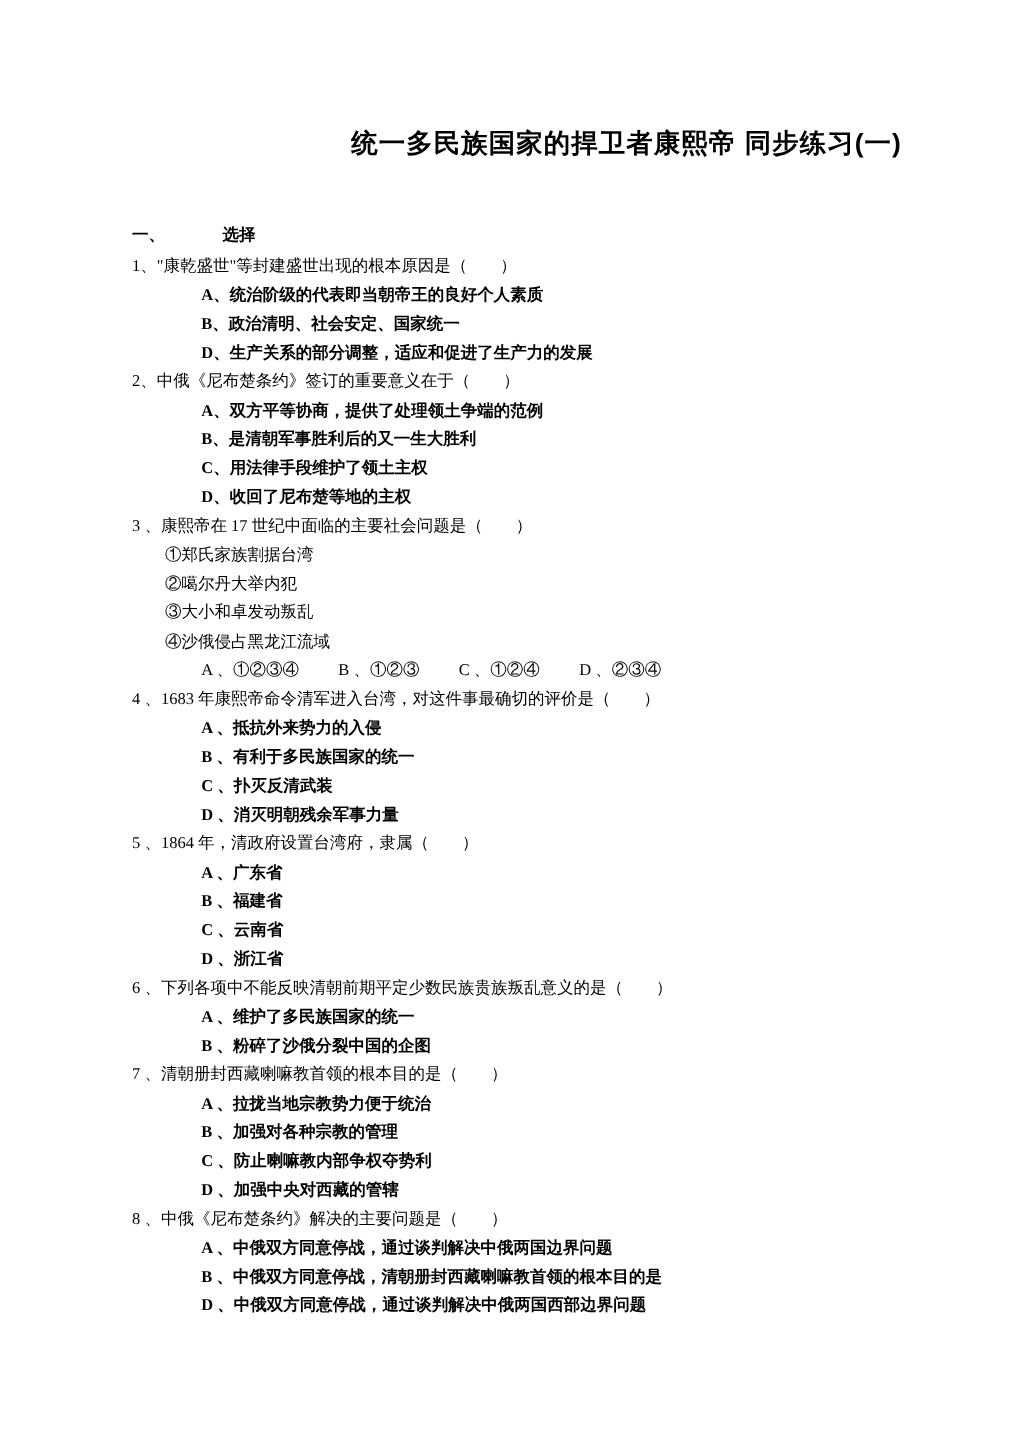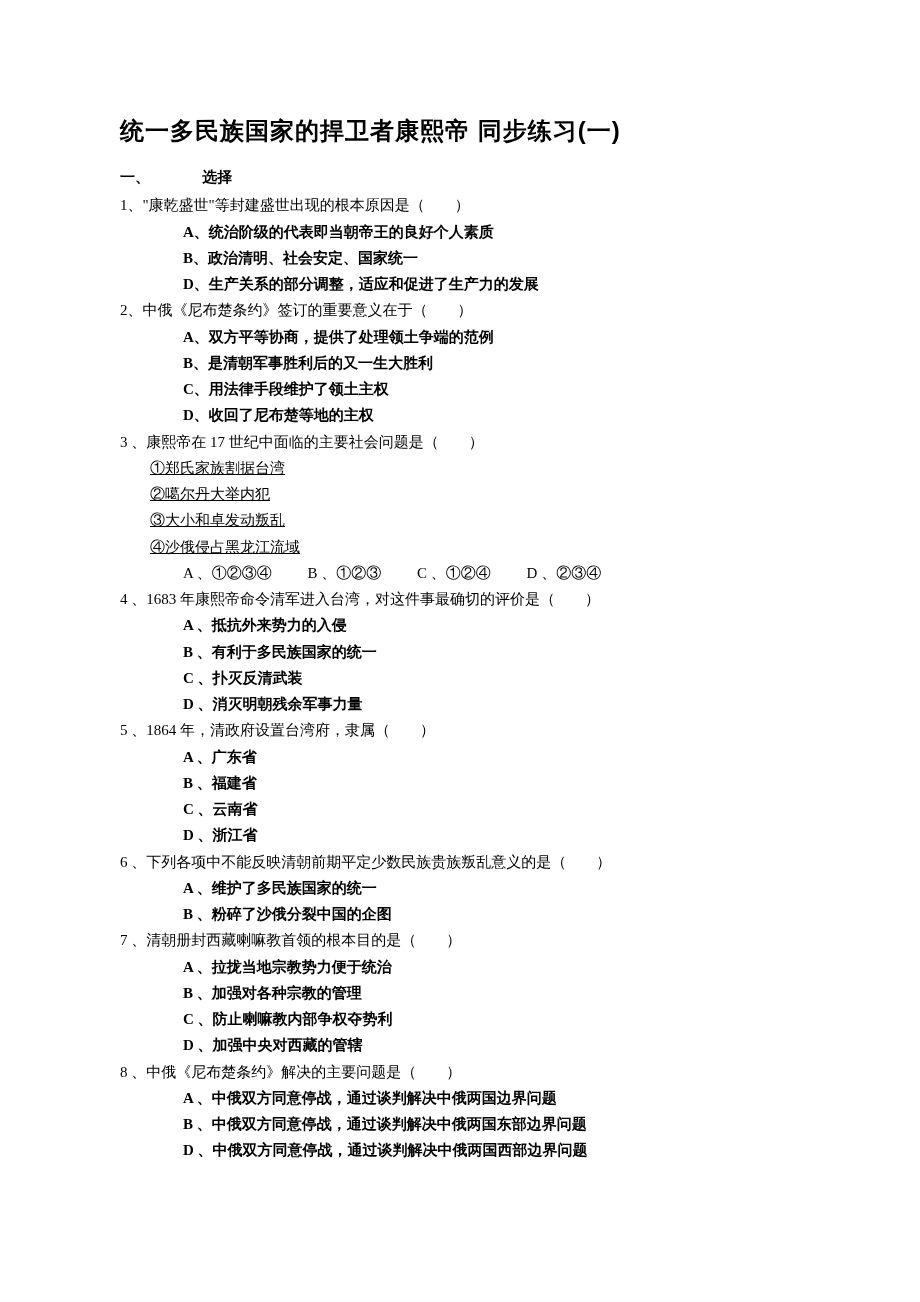--- a/index.html
+++ b/index.html
@@ -10,56 +10,56 @@
       background: #fff;
       margin: 0;
       padding: 110px 100px 80px 120px;
       width: 920px;
       box-sizing: border-box;
     }
     .title {
       font-family: "SimHei","黑体",sans-serif;
       font-size: 24px;
       font-weight: bold;
-      text-align: left;
+      text-align: right;
       margin-bottom: 12px;
       letter-spacing: 1px;
     }
     .section-header {
       font-family: "SimHei","黑体",sans-serif;
       font-weight: bold;
       margin-bottom: 2px;
     }
     .section-header .cn-num {
       display: inline-block;
     }
     .section-header .label {
       display: inline-block;
       margin-left: 48px;
+      margin-top: 37px;
     }
     .question {
       margin: 0;
     }
     .q-stem {
       padding-left: 0;
     }
     .option {
       padding-left: 4.2em;
       margin: 0;
       font-weight: bold;
     }
     .inline-options {
       padding-left: 4.2em;
     }
     .inline-options span {
       margin-right: 32px;
     }
     .sub-line {
       padding-left: 2.0em;
-      text-decoration: underline;
     }
   </style>
 </head>
 <body>
 
 <div class="title">统一多民族国家的捍卫者康熙帝  同步练习(一)</div>
 
 <div class="section-header">
   <span class="cn-num">一、</span>
   <span class="label">选择</span>
@@ -120,15 +120,15 @@
   <div class="q-stem"><span>7 、</span><span>清朝册封西藏喇嘛教首领的根本目的是（　　）</span></div>
   <div class="option">A 、拉拢当地宗教势力便于统治</div>
   <div class="option">B 、加强对各种宗教的管理</div>
   <div class="option">C 、防止喇嘛教内部争权夺势利</div>
   <div class="option">D 、加强中央对西藏的管辖</div>
 </div>
 
 <div class="question">
   <div class="q-stem"><span>8 、</span><span>中俄《尼布楚条约》解决的主要问题是（　　）</span></div>
   <div class="option">A 、中俄双方同意停战，通过谈判解决中俄两国边界问题</div>
-  <div class="option">B 、中俄双方同意停战，通过谈判解决中俄两国东部边界问题</div>
+  <div class="option">B 、中俄双方同意停战，清朝册封西藏喇嘛教首领的根本目的是</div>
   <div class="option">D 、中俄双方同意停战，通过谈判解决中俄两国西部边界问题</div>
 </div>
 
 </body></html>

